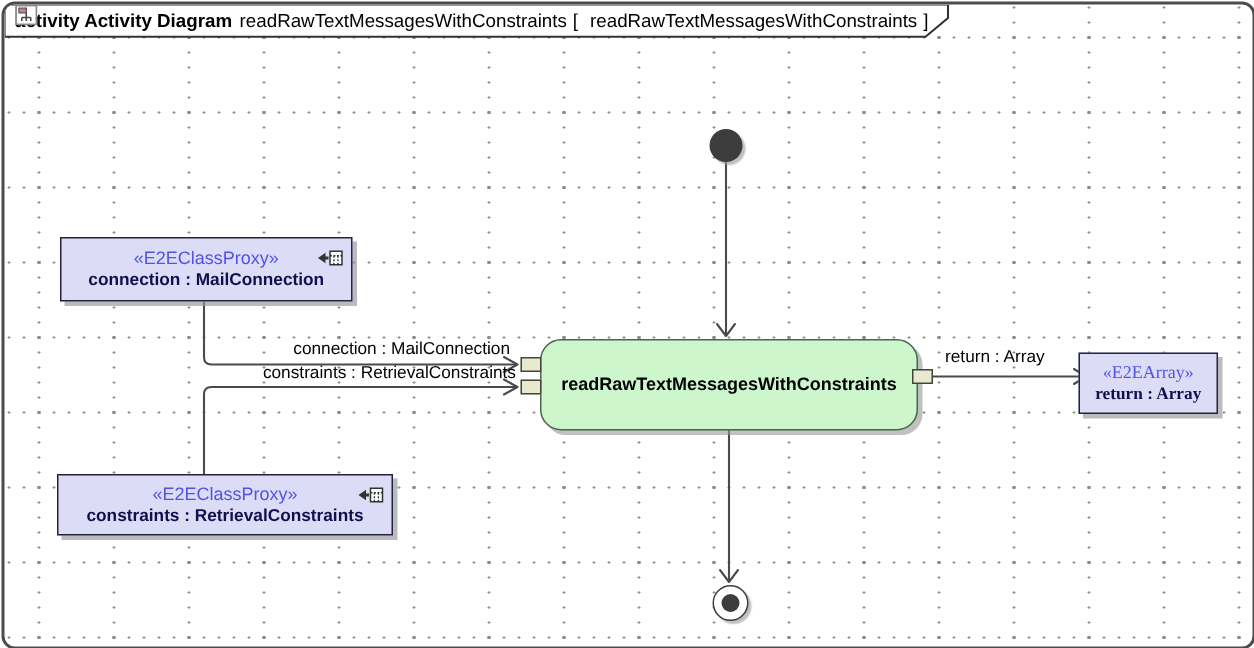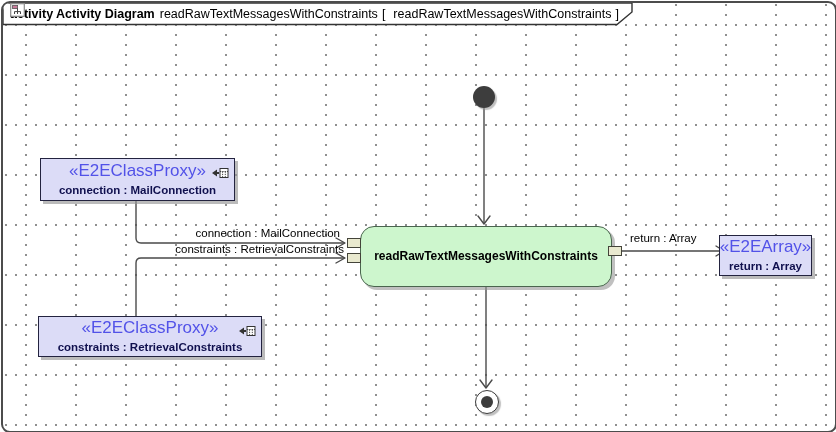--- a/index.html
+++ b/index.html
@@ -31,21 +31,21 @@
   .tab-text .br{margin-right:4px;}
   .tab-text .diagram-ic{margin-right:4px;display:inline-flex;}
 
   
   .proxy-box{
     position:absolute;background:#dcdcf7;border:1px solid #23233f;
     box-shadow:3px 3px 0 rgba(150,150,150,0.65);
     display:flex;flex-direction:column;align-items:center;justify-content:center;
     line-height:1.35;
   }
-  .stereo{color:#5252e8;font-size:17px;}
+  .stereo{color:#5252e8;font-size:12px;}
   .proxy-name{color:#10104e;font-weight:bold;font-size:11.5px;white-space:nowrap;}
   .proxy-ic{position:absolute;top:4px;right:5px;}
 
   .action{
     position:absolute;left:357px;top:223px;width:250px;height:59px;
     background:#cdf6cd;border:1.5px solid #4a654e;border-radius:14px;
     box-shadow:3px 3px 0 rgba(150,150,150,0.6);
     display:flex;flex-direction:column;align-items:center;justify-content:center;line-height:1.45;
   }
   .action-name{font-weight:bold;font-size:12px;color:#000;}
@@ -130,21 +130,21 @@
   </div>
 
   <div class="action">
     <span class="action-name">readRawTextMessagesWithConstraints</span>
   </div>
 
   <div class="pin" style="left:344px;top:235px;"></div>
   <div class="pin" style="left:344px;top:250px;"></div>
   <div class="pin" style="left:605px;top:243px;"></div>
 
-  <div class="proxy-box" style="left:716px;top:232px;width:91px;height:39px;">
+  <div class="proxy-box" style="left:716px;top:232px;width:91px;height:39px;font-family:Liberation Serif, serif;">
     <span class="stereo">«E2EArray»</span>
     <span class="proxy-name">return : Array</span>
   </div>
 
   <div class="initial-node"></div>
   <div class="final-node">
     <div class="final-dot"></div>
   </div>
 
   <div class="edge-label" style="left:157px;top:224px;width:180px;text-align:right;">connection : MailConnection</div>

